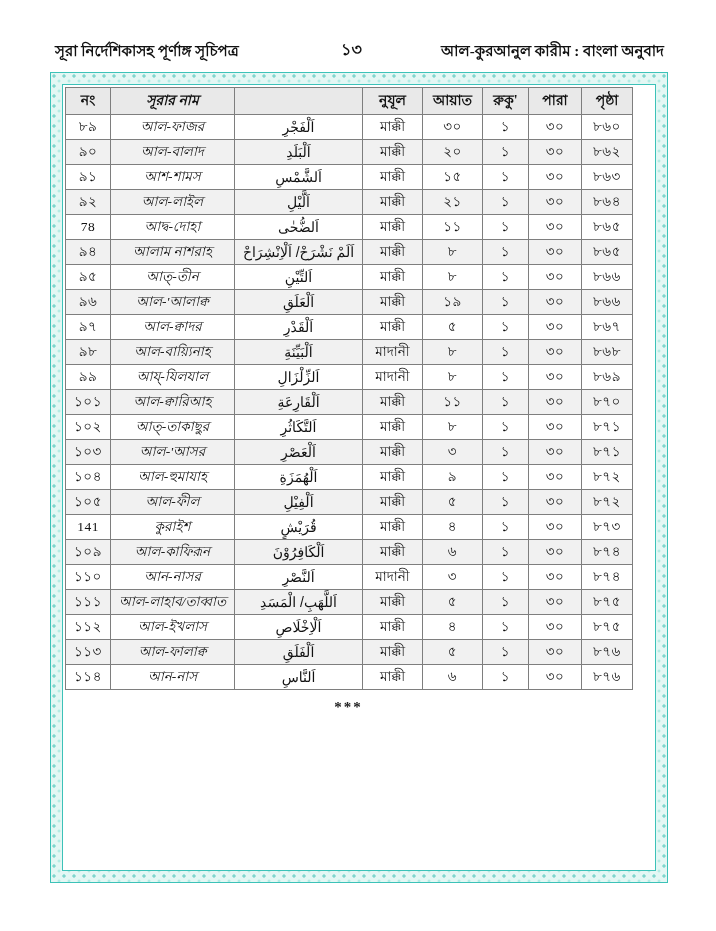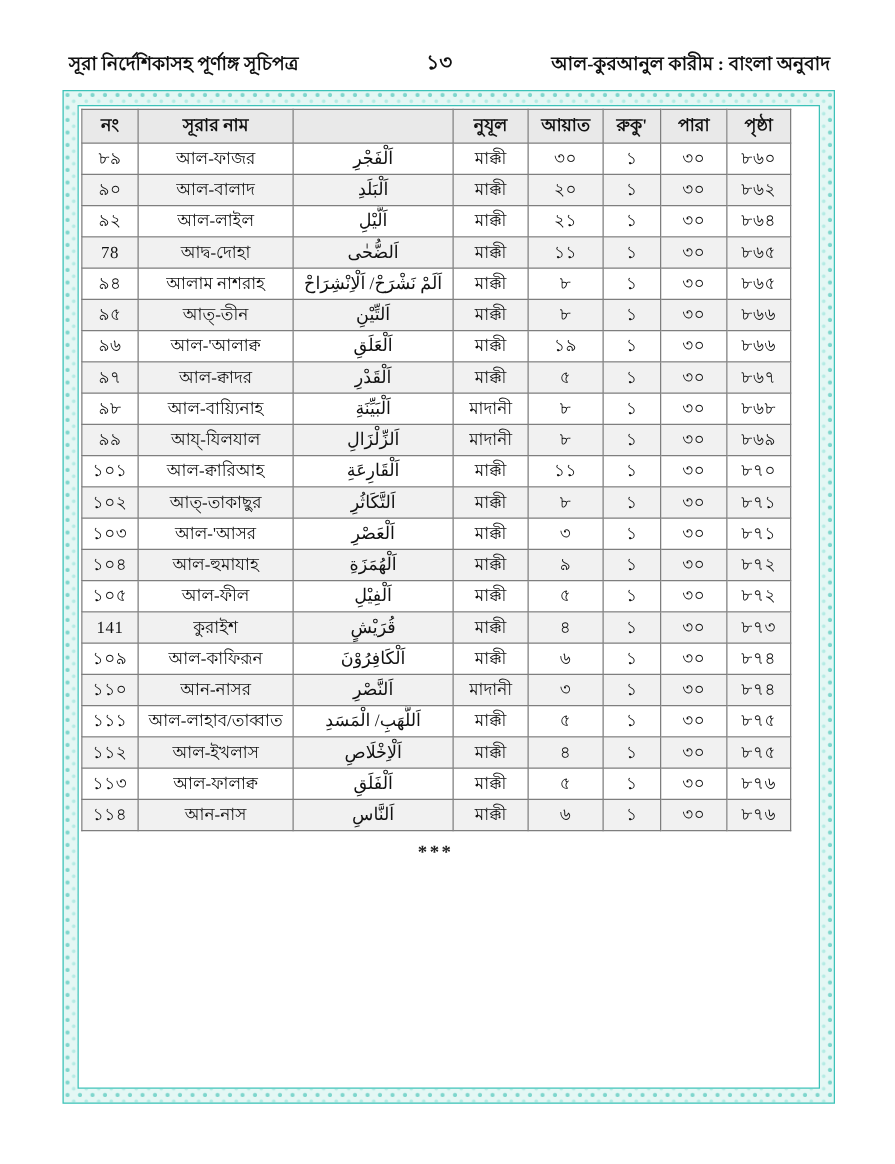--- a/index.html
+++ b/index.html
@@ -42,22 +42,22 @@
   table.surah-table th,table.surah-table td{
     border:1px solid #7e7e7e;box-sizing:border-box;
     overflow:hidden;white-space:nowrap;
     padding:0 3px;text-align:center;vertical-align:middle;
   }
   table.surah-table thead th{
     height:27px;background:#e9e9e9;font-weight:bold;font-size:14px;
   }
   table.surah-table tbody td{height:25px;}
   table.surah-table tbody tr:nth-child(even) td{background:#f1f1f1;}
-  th.c-name,td.c-name{text-align:left;padding-left:7px;}
-  td.c-ar{font-family:Liberation Serif, serif;font-size:14px;direction:rtl;}
+  th.c-name,td.c-name{text-align:left;padding-left:7px;font-style:italic;}
+  td.c-ar{font-family:Liberation Sans, sans-serif;font-size:14px;direction:rtl;}
   td.c-num,td.c-ayat,td.c-ruku,td.c-para,td.c-page{letter-spacing:.5px;}
   
   .end-mark{
     width:567px;text-align:center;margin-top:9px;
     font-size:15px;font-weight:bold;letter-spacing:2px;color:#222;
   }
 </style>
 </head>
 <body>
 
@@ -109,20 +109,30 @@
     <td class="c-num">৯০</td>
     <td class="c-name">আল-বালাদ</td>
     <td class="c-ar">اَلْبَلَدِ</td>
     <td class="c-nuzul">মাক্কী</td>
     <td class="c-ayat">২০</td>
     <td class="c-ruku">১</td>
     <td class="c-para">৩০</td>
     <td class="c-page">৮৬২</td>
   </tr>
             <tr>
+    <td class="c-num">৯১</td>
+    <td class="c-name">আশ-শামস</td>
+    <td class="c-ar">اَلشَّمْسِ</td>
+    <td class="c-nuzul">মাক্কী</td>
+    <td class="c-ayat">১৫</td>
+    <td class="c-ruku">১</td>
+    <td class="c-para">৩০</td>
+    <td class="c-page">৮৬৩</td>
+  </tr>
+            <tr>
     <td class="c-num">৯২</td>
     <td class="c-name">আল-লাইল</td>
     <td class="c-ar">اَلَّيْلِ</td>
     <td class="c-nuzul">মাক্কী</td>
     <td class="c-ayat">২১</td>
     <td class="c-ruku">১</td>
     <td class="c-para">৩০</td>
     <td class="c-page">৮৬৪</td>
   </tr>
             <tr>

